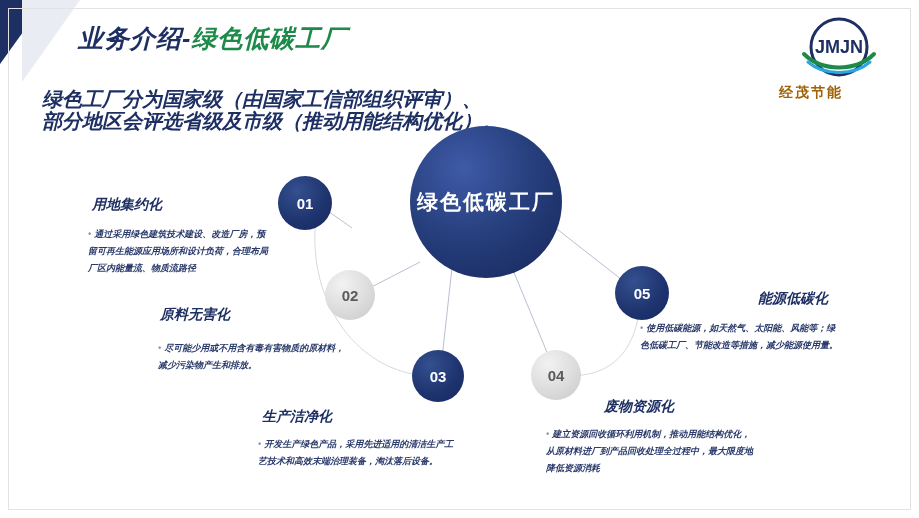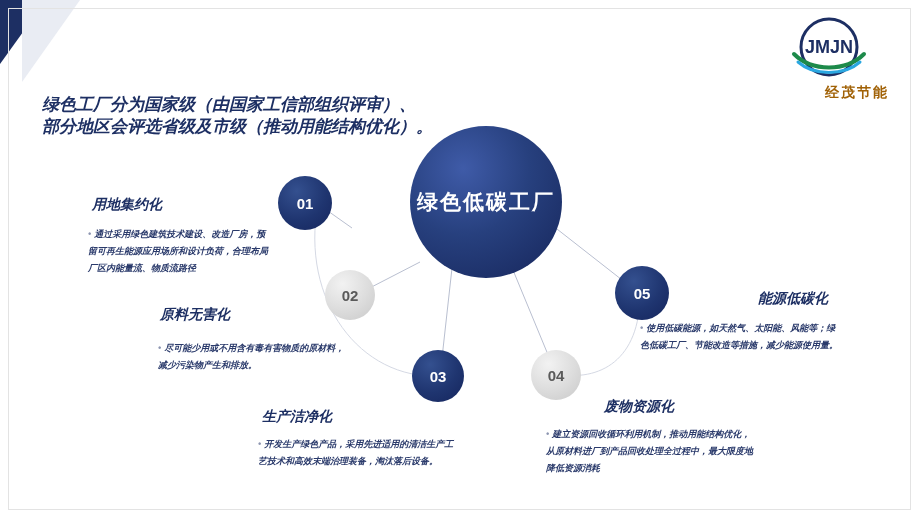--- a/index.html
+++ b/index.html
@@ -47,34 +47,34 @@
     font-size: 25px;
     font-weight: bold;
     color: #1d2f63;
     letter-spacing: 1px;
     font-style: italic;
   }
   .title .accent { color: #1d8a4a; }
 
   .subtitle {
     position: absolute;
-    left: 42px; top: 94px;
-    font-size: 17px;
+    left: 42px; top: 88px;
+    font-size: 20px;
     font-weight: bold;
     color: #1d2f63;
     line-height: 22px;
     font-style: italic;
   }
 
   
   .logo {
     position: absolute;
-    right: 30px; top: 16px;
+    right: 20px; top: 16px;
     width: 120px;
-    text-align: right;
+    text-align: left;
   }
   .logo-mark {
     position: relative;
     width: 86px; height: 66px;
     margin: 0 auto;
   }
   .logo-text {
     font-size: 14px;
     font-weight: bold;
     color: #a16207;
@@ -137,20 +137,23 @@
 </style>
 </head>
 <body>
 
 <div id="slide">
 
   <div class="corner-dark"></div>
   <div class="corner-light"></div>
   <div class="frame"></div>
 
+  <div class="title">
+    <span>业务介绍-</span><span class="accent">绿色低碳工厂</span>
+  </div>
 
   <div class="subtitle">
     <div>绿色工厂分为国家级（由国家工信部组织评审）、</div>
     <div>部分地区会评选省级及市级（推动用能结构优化）。</div>
   </div>
 
   <div class="logo">
     <div class="logo-mark">
       <svg width="86" height="66" viewBox="0 0 86 66">
         <circle cx="43" cy="31" r="28" fill="none" stroke="#1d2f63" stroke-width="3"></circle>

